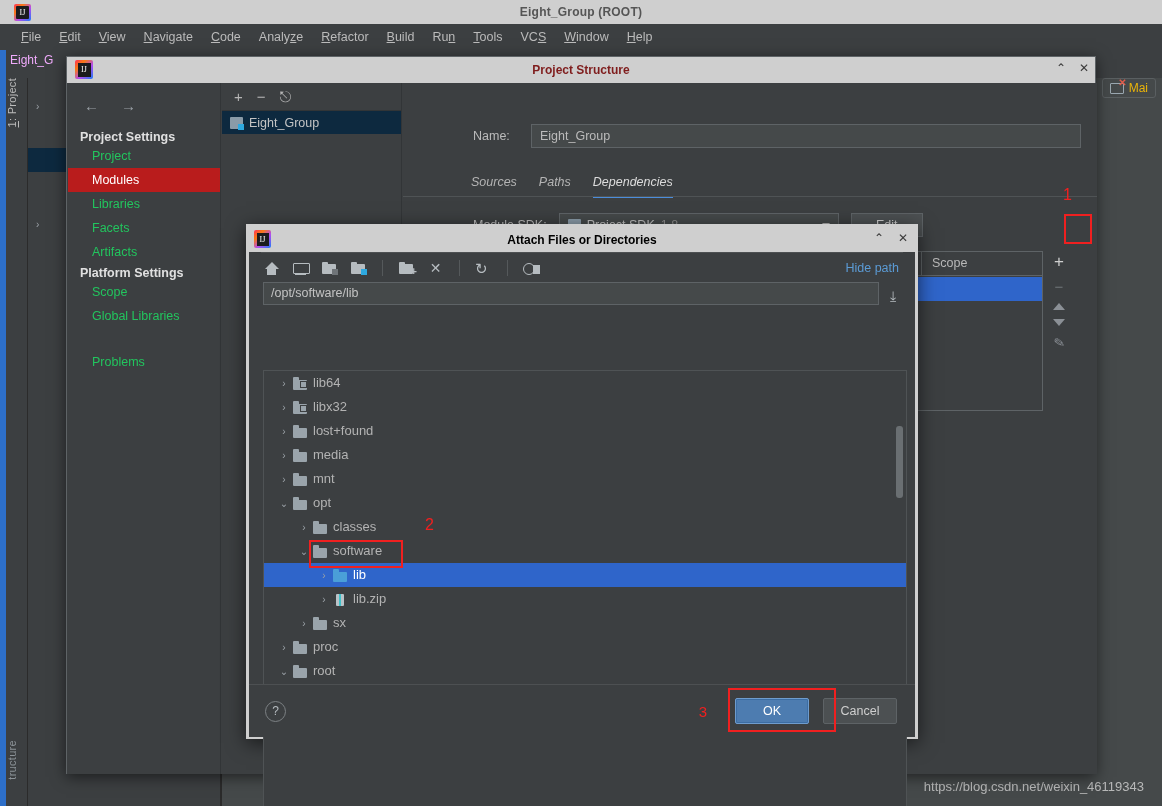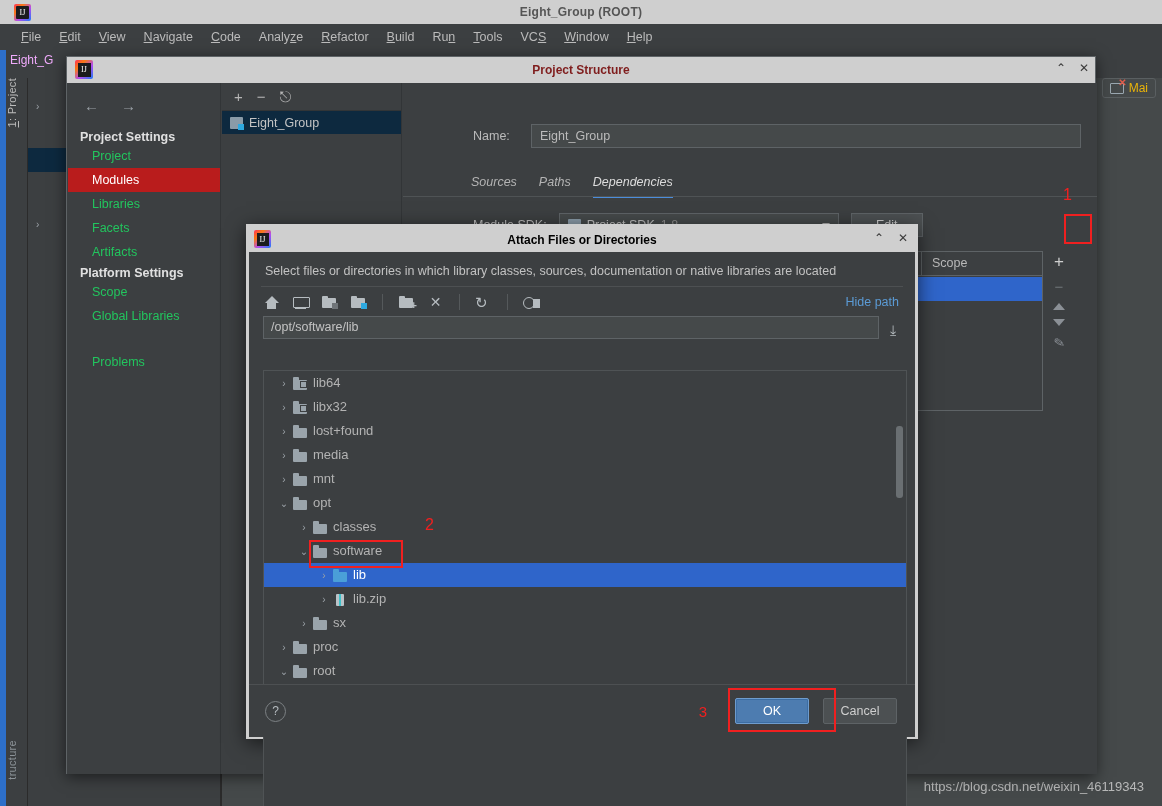--- a/index.html
+++ b/index.html
@@ -615,21 +615,20 @@
           <div class="inner">IJ</div>
         </div>
       <div class="t">Attach Files or Directories</div>
       <div class="win-btns">
         <span>⌃</span>
         <span>✕</span>
       </div>
     </div>
 
     <div class="af-body">
-      <div class="af-desc">Select files or directories in which library classes, sources, documentation or native libraries are located</div>
       <div class="af-sep"></div>
 
       <div class="af-toolbar">
         <span class="gi gi-home"></span>
         <span class="gi gi-desktop"></span>
         <span class="gi gi-folder gi-folder-tag">
             <span class="tag"></span>
           </span>
         <span class="gi gi-folder gi-folder-sel">
             <span class="tag"></span>

